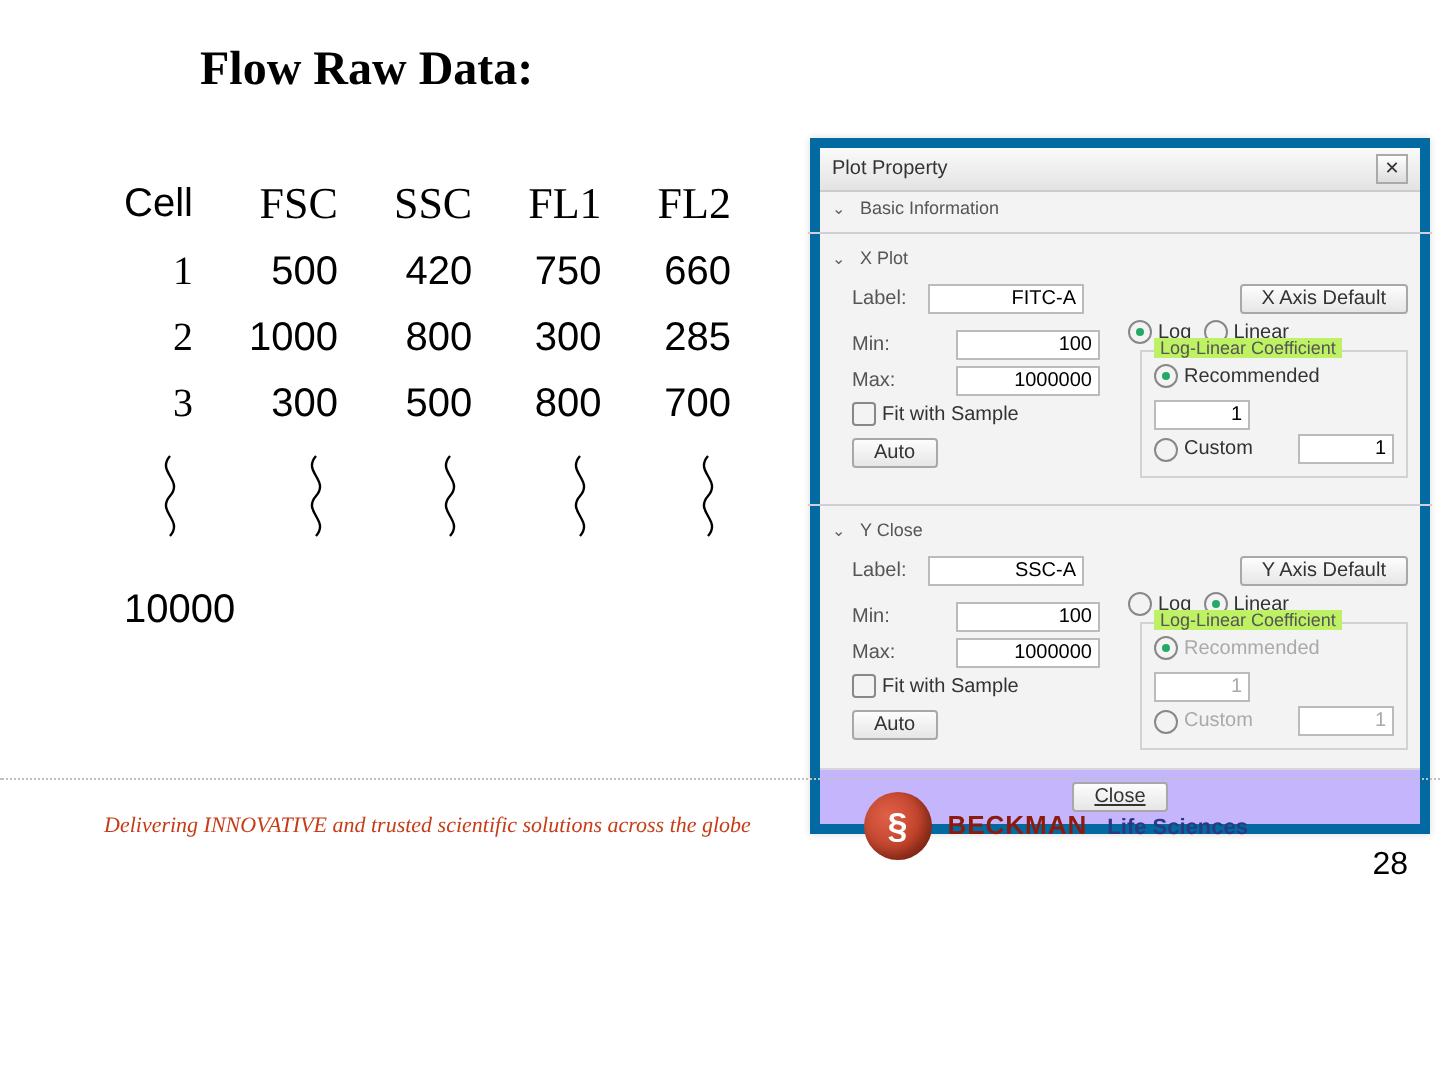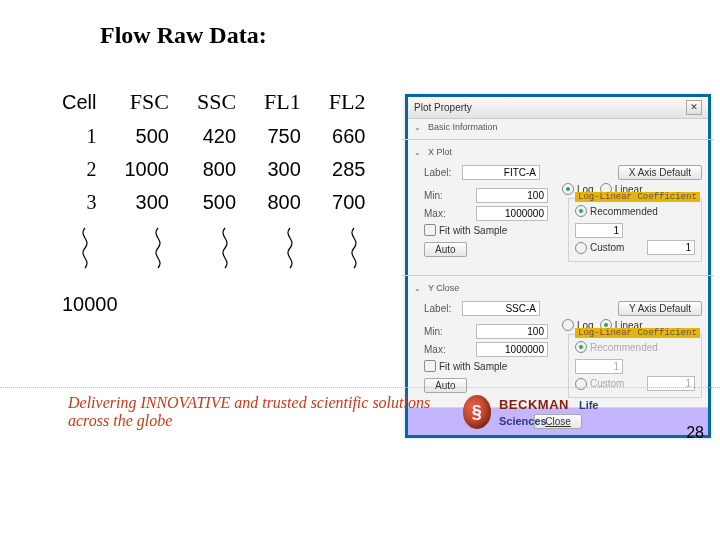--- a/index.html
+++ b/index.html
@@ -52,26 +52,26 @@
 .final-row td {
   font-family: Arial, sans-serif;
   font-size: 20px;
   padding-top: 8px;
   text-align: left;
 }
 
 
 .dialog {
   position: absolute;
-  left: 405px; top: 94px;
+  left: 405px; top: 69px;
   width: 300px;
   font-family: "Segoe UI", Tahoma, sans-serif;
   font-size: 10px;
   color: #333;
-  border: 3px solid #0369a1;
+  border: 5px solid #0369a1;
   background: #f3f3f3;
   box-shadow: 0 0 4px rgba(0,0,0,0.15);
 }
 .dialog .titlebar {
   display: flex; justify-content: space-between; align-items: center;
   padding: 3px 6px;
   background: linear-gradient(#fafafa,#e3e3e3);
   border-bottom: 1px solid #ccc;
   font-size: 10px;
 }
@@ -134,38 +134,38 @@
 }
 .disabled { color: #aaa; }
 .coef-group {
   margin-left: 6px;
   border: 1px solid #d2d2d2;
   padding: 4px 6px 4px 6px;
   position: relative;
 }
 .coef-group .legend {
   position: absolute; top: -7px; left: 6px;
-  background: #eab308; padding: 0 3px;
-  font-size: 9px; color: #555; font-family: Liberation Mono, monospace;
+  background: #bef264; padding: 0 3px;
+  font-size: 9px; color: #555;
 }
 
 
 .slide-footer {
   position: absolute;
   left: 0; right: 0; bottom: 26px;
   border-top: 1px dotted #c0c0c0;
   padding-top: 6px;
   display: flex; align-items: center; justify-content: space-between;
 }
 .tagline {
   font-family: "Times New Roman", serif;
   font-style: italic;
-  font-size: 16px;
+  font-size: 11px;
   color: #c73c18;
-  padding-left: 68px;
+  padding-left: 52px;
 }
 .brand {
   display: flex; align-items: center; gap: 8px;
   padding-right: 96px;
 }
 .brand-circle {
   width: 34px; height: 34px; border-radius: 50%;
   background: radial-gradient(circle at 35% 35%, #e06048, #a62a12);
   box-shadow: inset -3px -3px 6px rgba(0,0,0,0.3);
   display:flex; align-items:center; justify-content:center;

